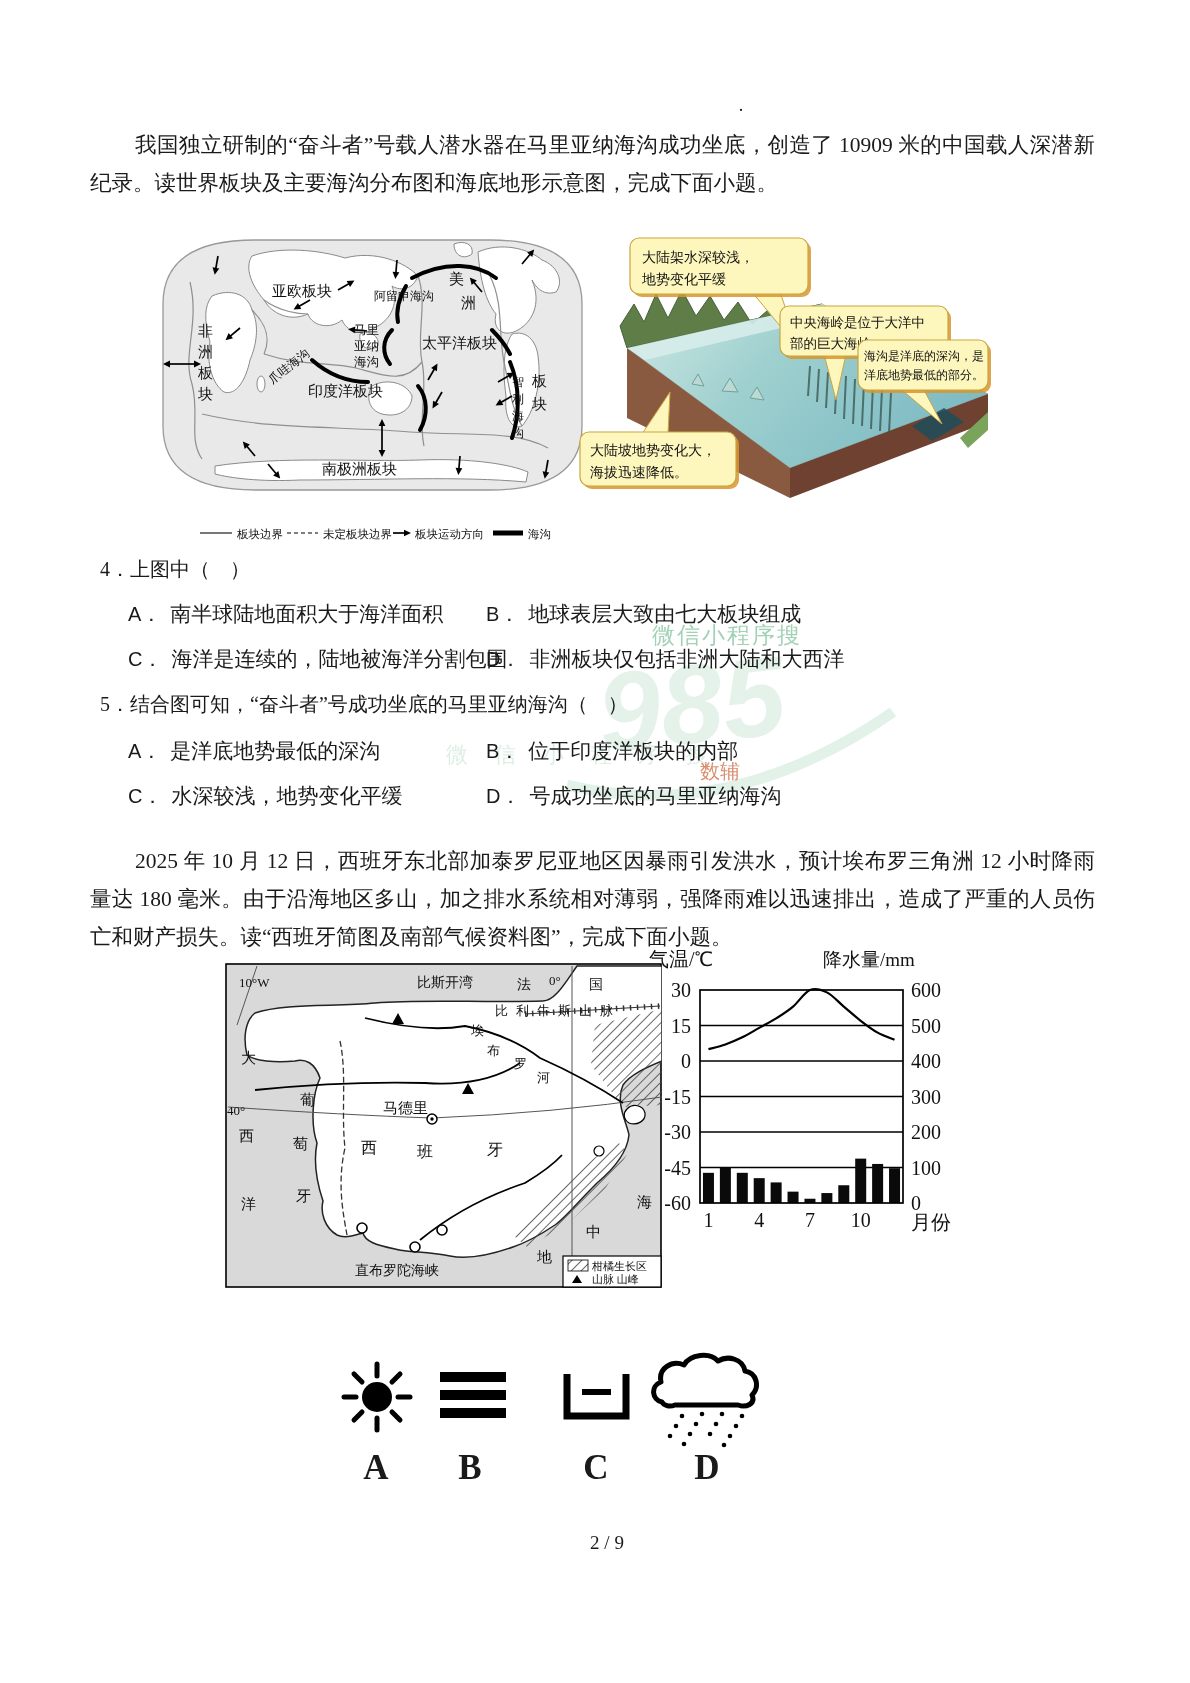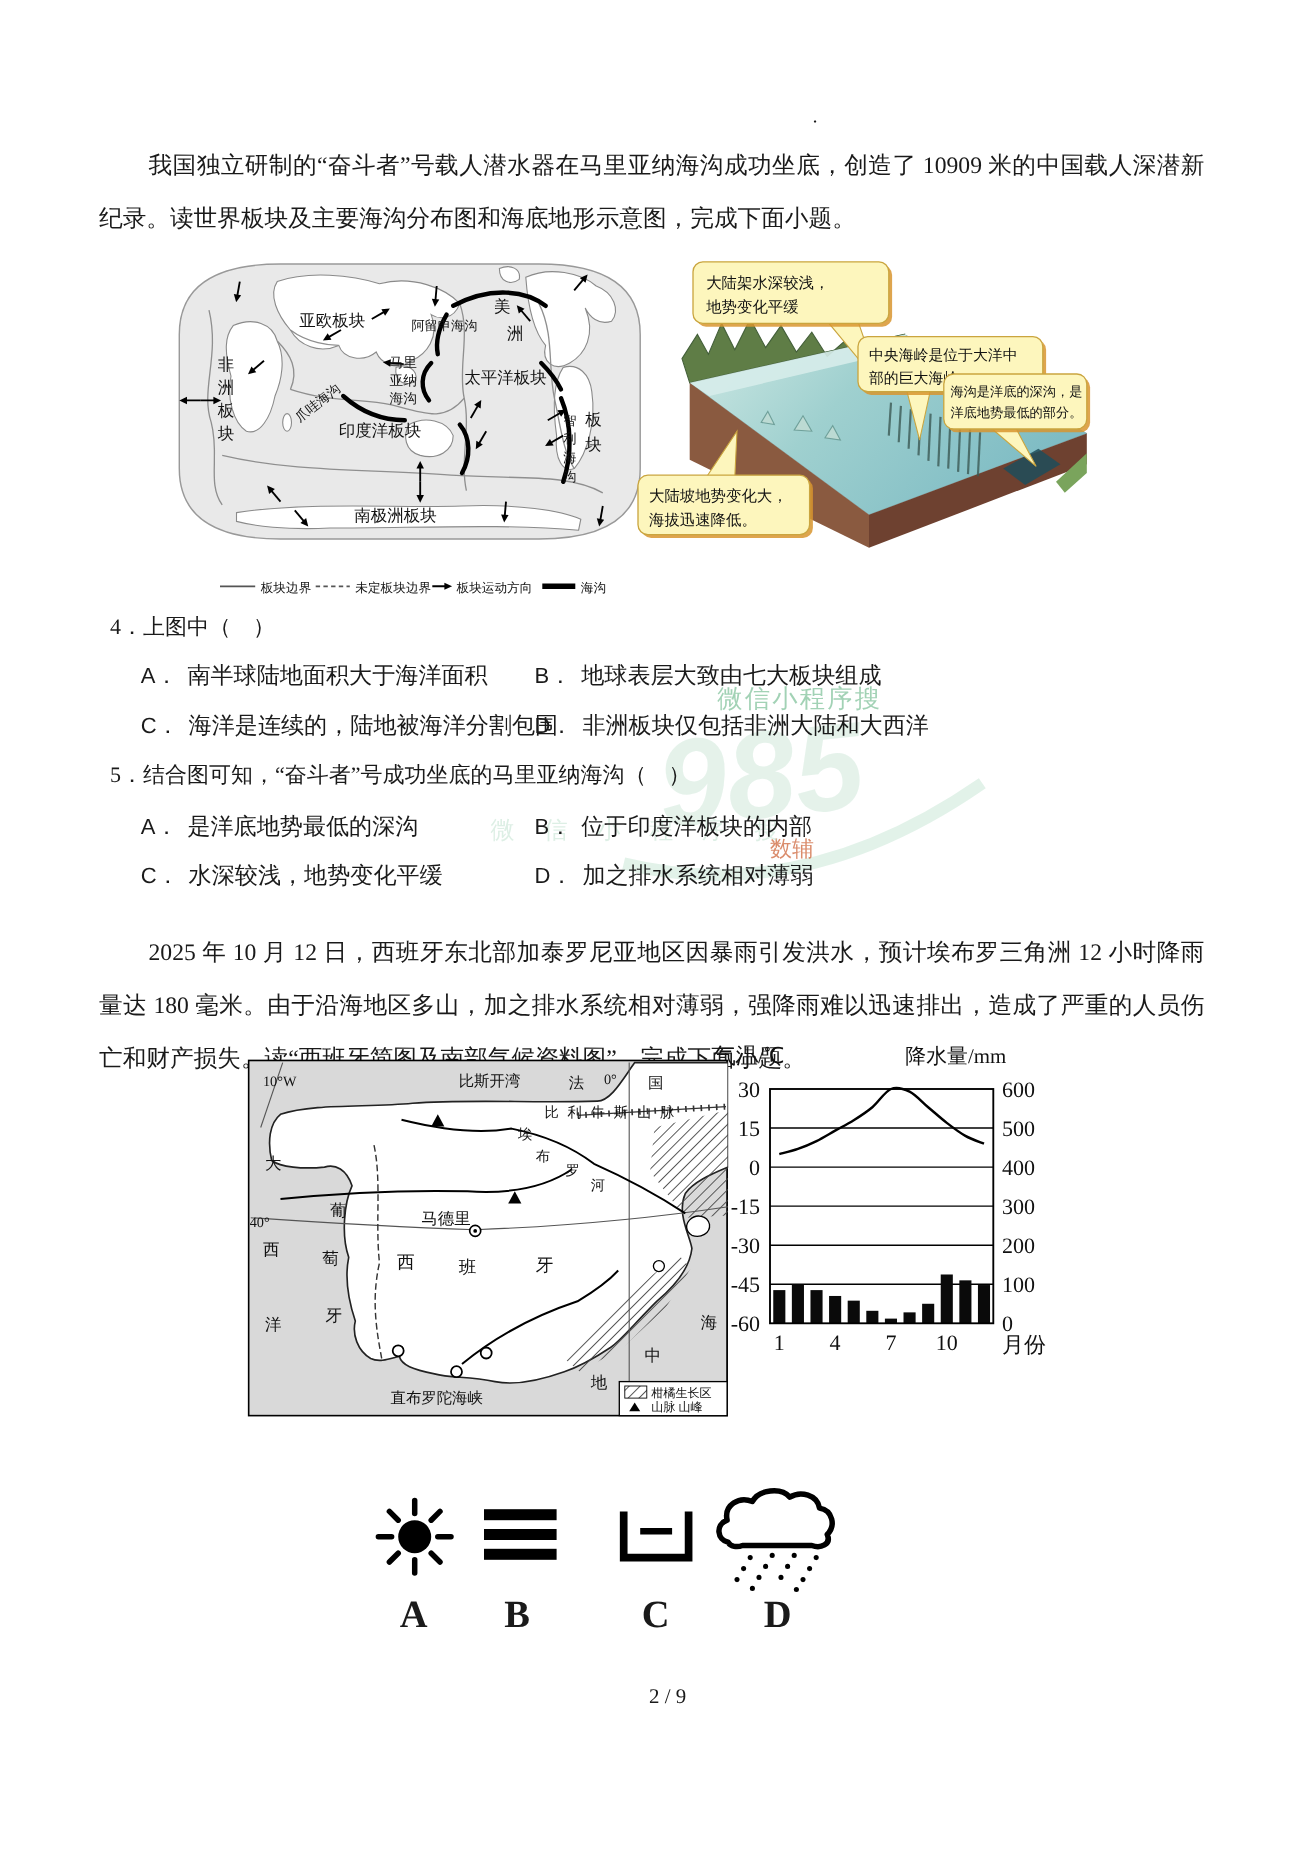--- a/index.html
+++ b/index.html
@@ -1,19 +1,19 @@
 <!DOCTYPE html>
 <html><head>
 <meta charset="utf-8">
 <style>
   html,body{margin:0;padding:0;background:#ffffff;}
   .page{position:relative;width:1190px;height:1683px;background:#fff;overflow:hidden;
         font-family:"Liberation Serif",serif;color:#1a1a1a;}
   .abs{position:absolute;}
-  .para{position:absolute;font-size:21.5px;line-height:48px;text-align:justify;text-indent:45px;}
+  .para{position:absolute;font-size:21.5px;line-height:38px;text-align:justify;text-indent:45px;}
   .stem{position:absolute;font-size:20px;white-space:nowrap;}
   .opt{position:absolute;font-size:21px;white-space:nowrap;}
   .optlabel{font-family:"Liberation Sans",sans-serif;font-size:20px;margin-right:9px;}
   .wm{position:absolute;color:#9ed0b2;font-family:"Liberation Sans",sans-serif;white-space:nowrap;}
   .sym-letter{position:absolute;top:1448px;font-weight:bold;font-size:35px;
               transform:translateX(-50%);font-family:"Liberation Serif",serif;}
   .footer{position:absolute;top:1532px;left:0;right:0;text-align:center;font-size:19px;padding-left:24px;}
   svg text{fill:#111;font-family:"Liberation Serif",serif;}
 </style>
 </head>
@@ -212,21 +212,21 @@
   <div class="opt" style="left:128px;top:737px">
     <span class="optlabel">A．</span><span>是洋底地势最低的深沟</span>
   </div>
   <div class="opt" style="left:486px;top:737px">
     <span class="optlabel">B．</span><span>位于印度洋板块的内部</span>
   </div>
   <div class="opt" style="left:128px;top:782px">
     <span class="optlabel">C．</span><span>水深较浅，地势变化平缓</span>
   </div>
   <div class="opt" style="left:486px;top:782px">
-    <span class="optlabel">D．</span><span>加之排水系统相对薄弱</span>
+    <span class="optlabel">D．</span><span>号成功坐底的马里亚纳海沟</span>
   </div>
 
   <div class="para" style="left:90px;top:842px;width:1005px">2025 年 10 月 12 日，西班牙东北部加泰罗尼亚地区因暴雨引发洪水，预计埃布罗三角洲 12 小时降雨量达 180 毫米。由于沿海地区多山，加之排水系统相对薄弱，强降雨难以迅速排出，造成了严重的人员伤亡和财产损失。读“西班牙简图及南部气候资料图”，完成下面小题。</div>
 
   <svg class="abs" style="left:225px;top:963px" width="437" height="325" viewBox="0 0 437 325">
     <defs>
       <pattern id="hatchP" width="7" height="7" patternTransform="rotate(45)" patternUnits="userSpaceOnUse">
         <line x1="0" y1="0" x2="0" y2="7" stroke="#444" stroke-width="1.6"></line>
       </pattern>
     </defs>

